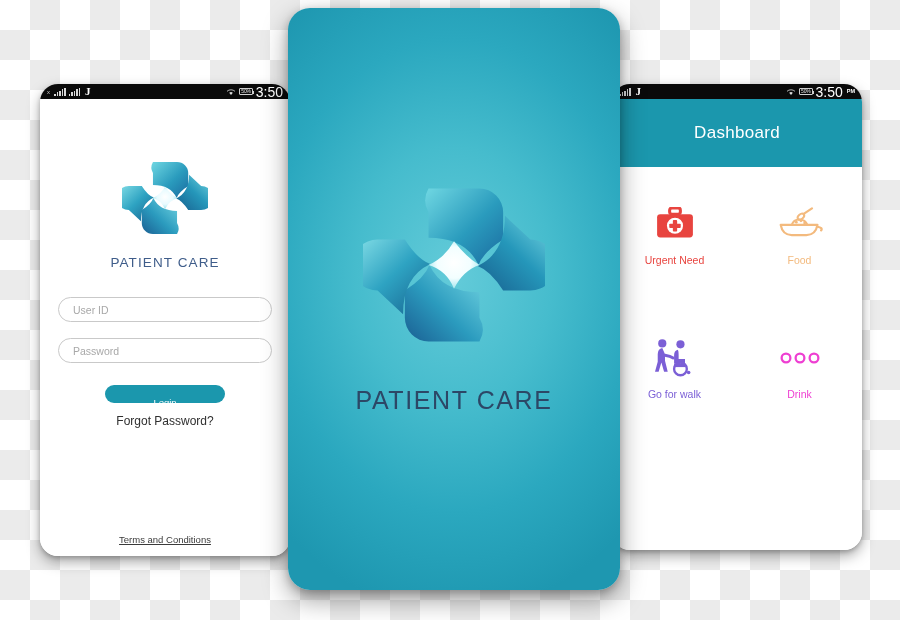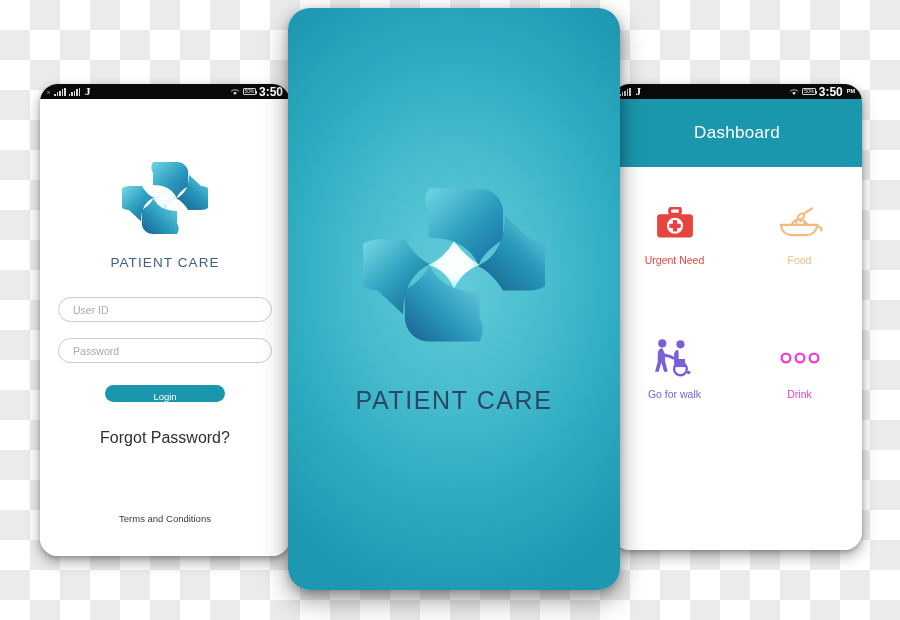--- a/index.html
+++ b/index.html
@@ -92,21 +92,21 @@
   }
   .batt::after {
     content: "";
     position: absolute;
     right: -2.5px;
     top: 2px;
     width: 1.5px;
     height: 3px;
     background: #cfcfcf;
   }
-  .sb-time { font-size: 12px; font-weight: bold; color: #ffffff; }
+  .sb-time { font-size: 14px; font-weight: normal; color: #ffffff; }
   .sb-ampm { font-size: 5.5px; font-weight: bold; color: #ffffff; margin-left: 1px; }
 
   
   .logo-wrap { display: block; }
 
   
   #phone-login {
     left: 40px;
     top: 84px;
     width: 250px;
@@ -156,36 +156,37 @@
     width: 120px;
     height: 17px;
     border: none;
     border-radius: 9px;
     background: #1b97ad;
     color: #ffffff;
     font-size: 9.5px;
     font-family: "Liberation Sans", sans-serif;
     cursor: pointer;
     line-height: 17px;
-    padding: 3px;
+    padding: 9px;
   }
   .forgot {
-    margin-top: 27px;
-    font-size: 16px;
+    margin-top: 11px;
+    font-size: 12px;
     color: #2f2f2f;
     cursor: pointer;
   }
   .terms {
     position: absolute;
-    bottom: 32px;
+    bottom: 11px;
     left: 0;
     right: 0;
     text-align: center;
     font-size: 9.5px;
     color: #3a3a3a;
+    text-decoration: underline;
     cursor: pointer;
     margin-top: 48px;
   }
 
   
   #phone-splash {
     left: 288px;
     top: 8px;
     width: 332px;
     height: 582px;

